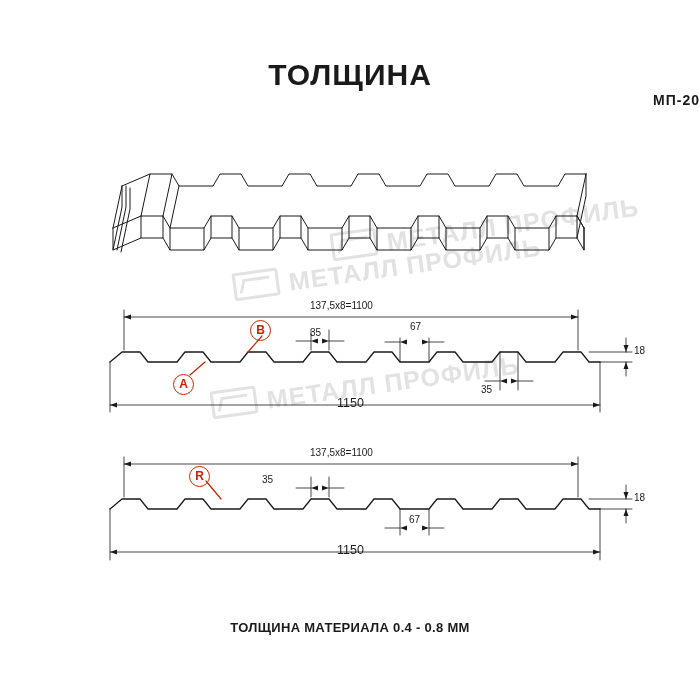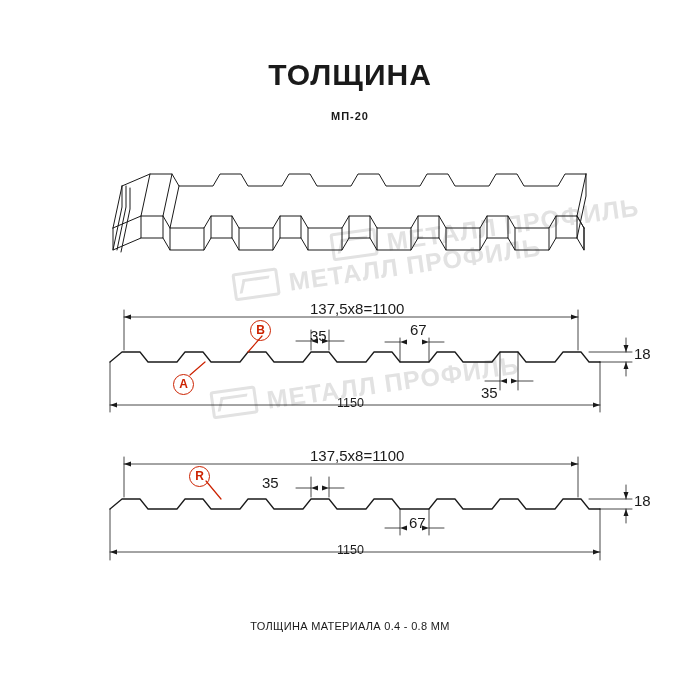--- a/index.html
+++ b/index.html
@@ -27,29 +27,30 @@
     text-align: center;
     font-weight: bold;
     letter-spacing: 0.5px;
   }
   #page-title {
     top: 58px;
     font-size: 30px;
     letter-spacing: 1px;
   }
   #page-subtitle {
-    top: 110px;
-    font-size: 11px;
+    top: 92px;
+    font-size: 14px;
     font-weight: bold;
     letter-spacing: 1px;
+    text-align: right;
   }
   #page-footer {
     top: 620px;
-    font-size: 11px;
-    font-weight: normal;
+    font-size: 13px;
+    font-weight: bold;
     letter-spacing: 0.3px;
   }
   .wm {
     position: absolute;
     font-family: "Liberation Sans", sans-serif;
     font-weight: bold;
     color: #e2e2e2;
     font-size: 25px;
     letter-spacing: 1px;
     white-space: nowrap;
@@ -74,21 +75,21 @@
     width: 24px; height: 11px;
     border-left: 3px solid #e2e2e2;
     border-top: 3px solid #e2e2e2;
     transform: skewX(-20deg);
   }
   #wm1 { left: 232px; top: 252px; }
   #wm2 { left: 210px; top: 370px; }
   #wm3 { left: 330px; top: 212px; }
   .dimtext {
     position: absolute;
-    font-size: 15px;
+    font-size: 10px;
     color: #1a1a1a;
     white-space: nowrap;
   }
   .callout {
     position: absolute;
     width: 19px;
     height: 19px;
     border: 1.4px solid #cc2200;
     border-radius: 50%;
     color: #cc2200;

